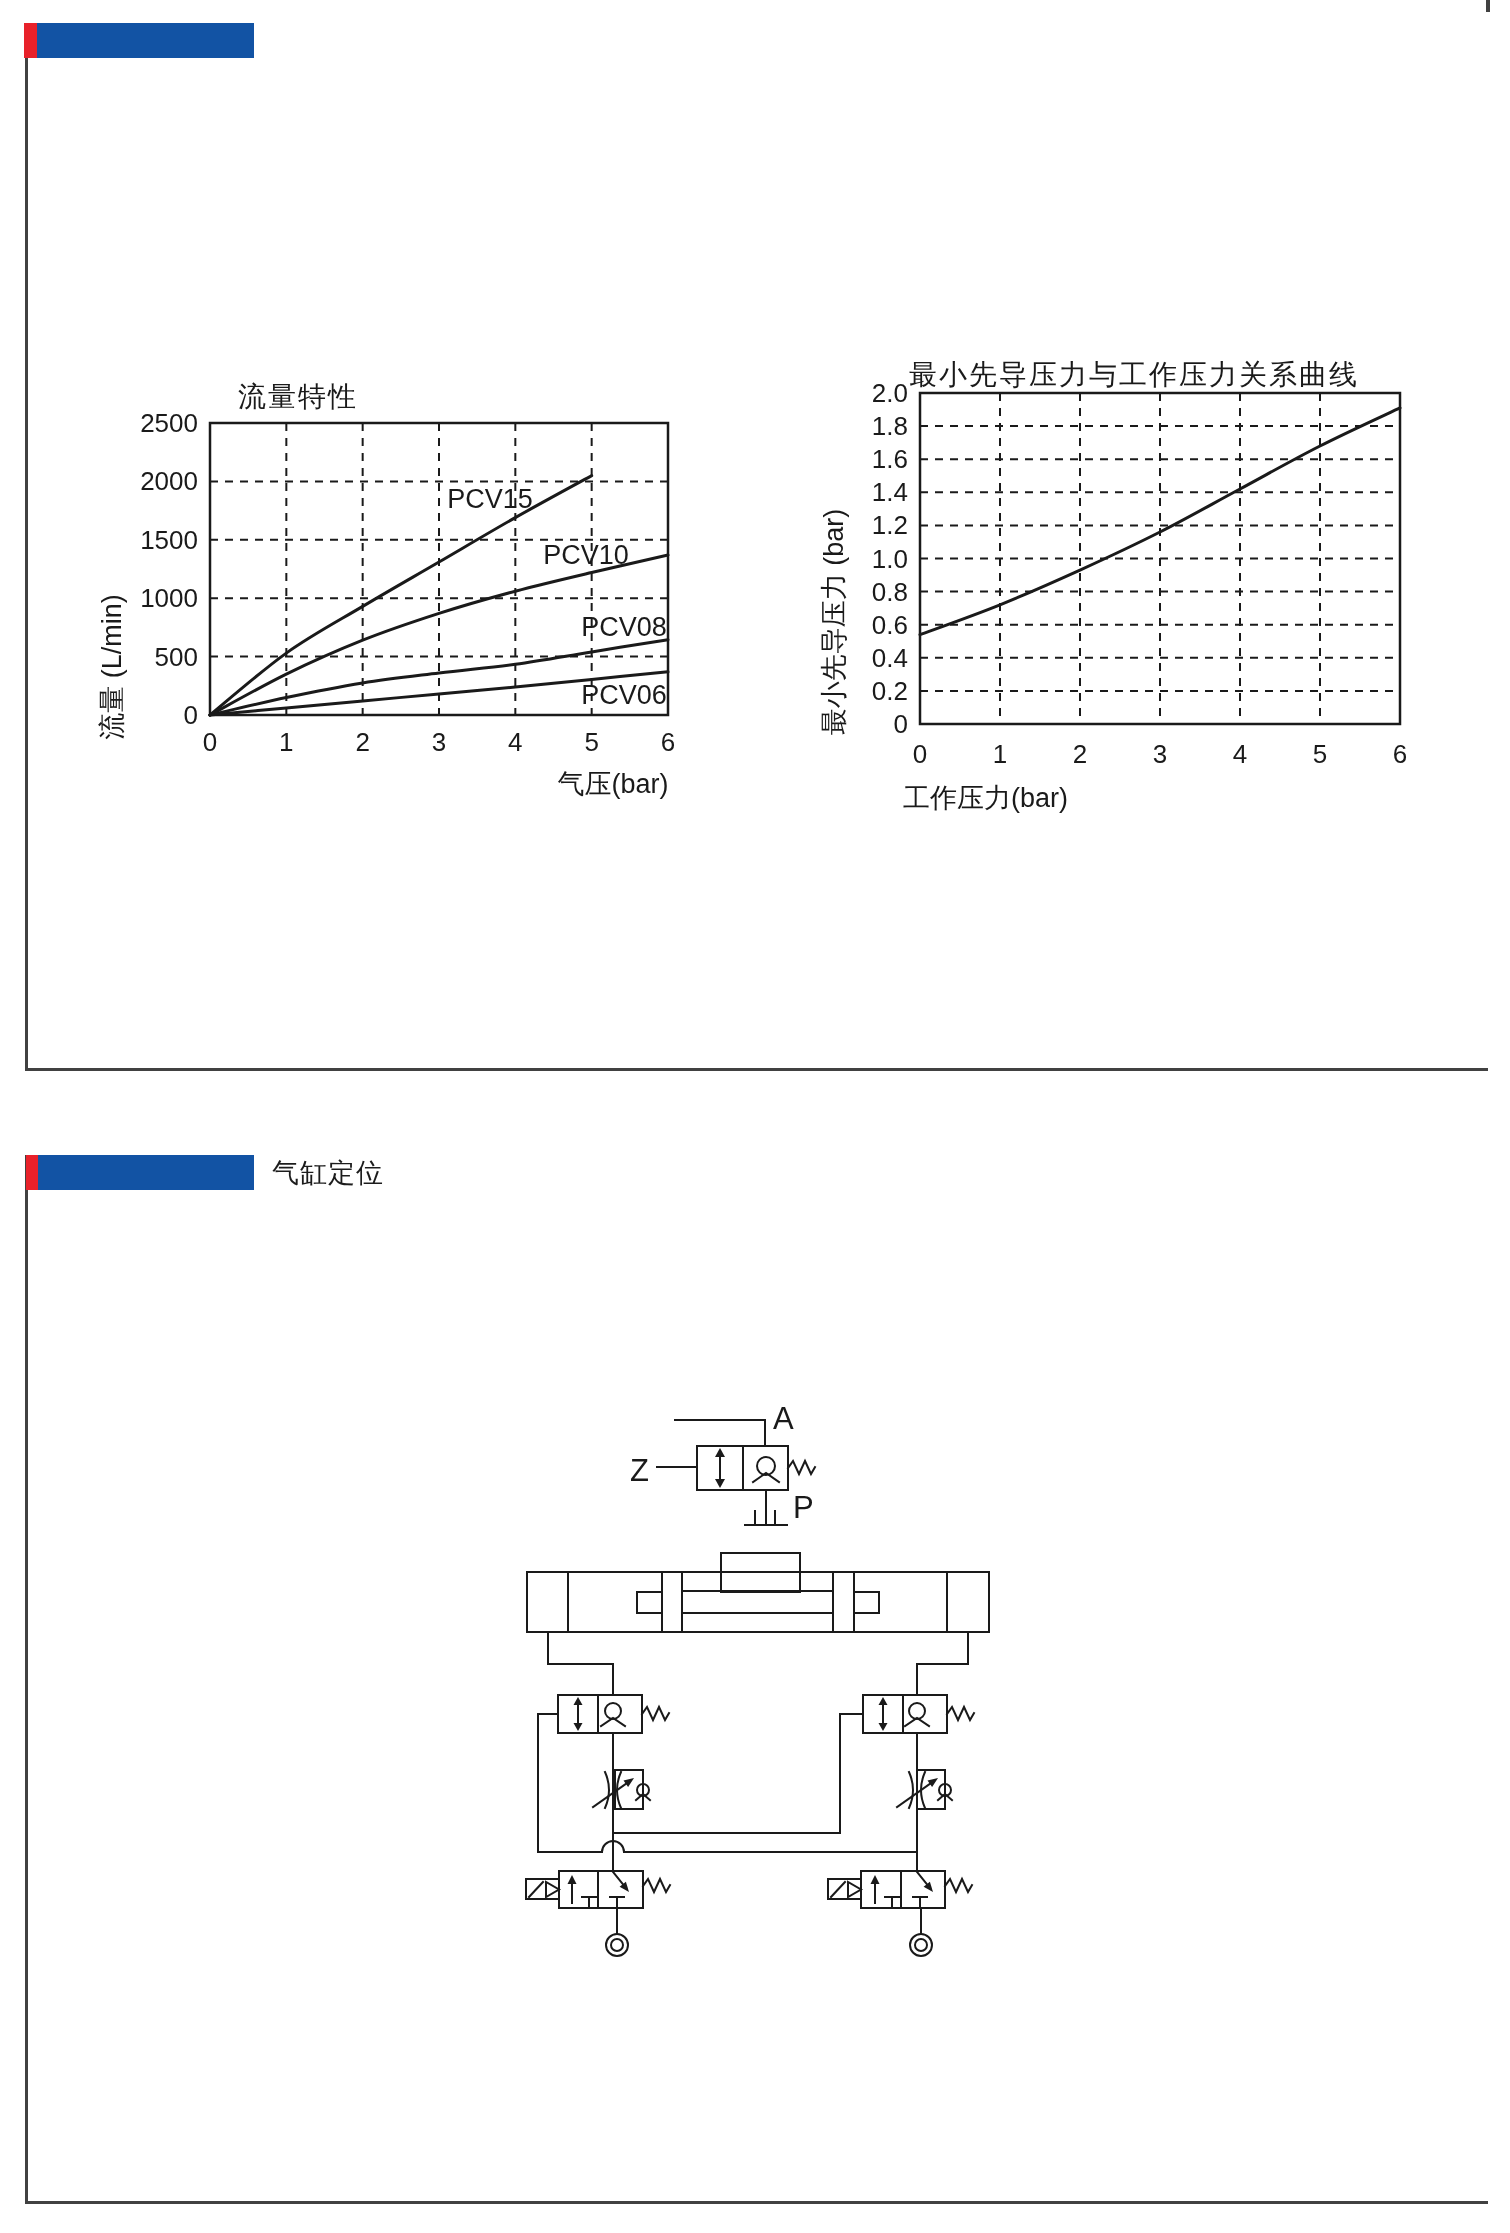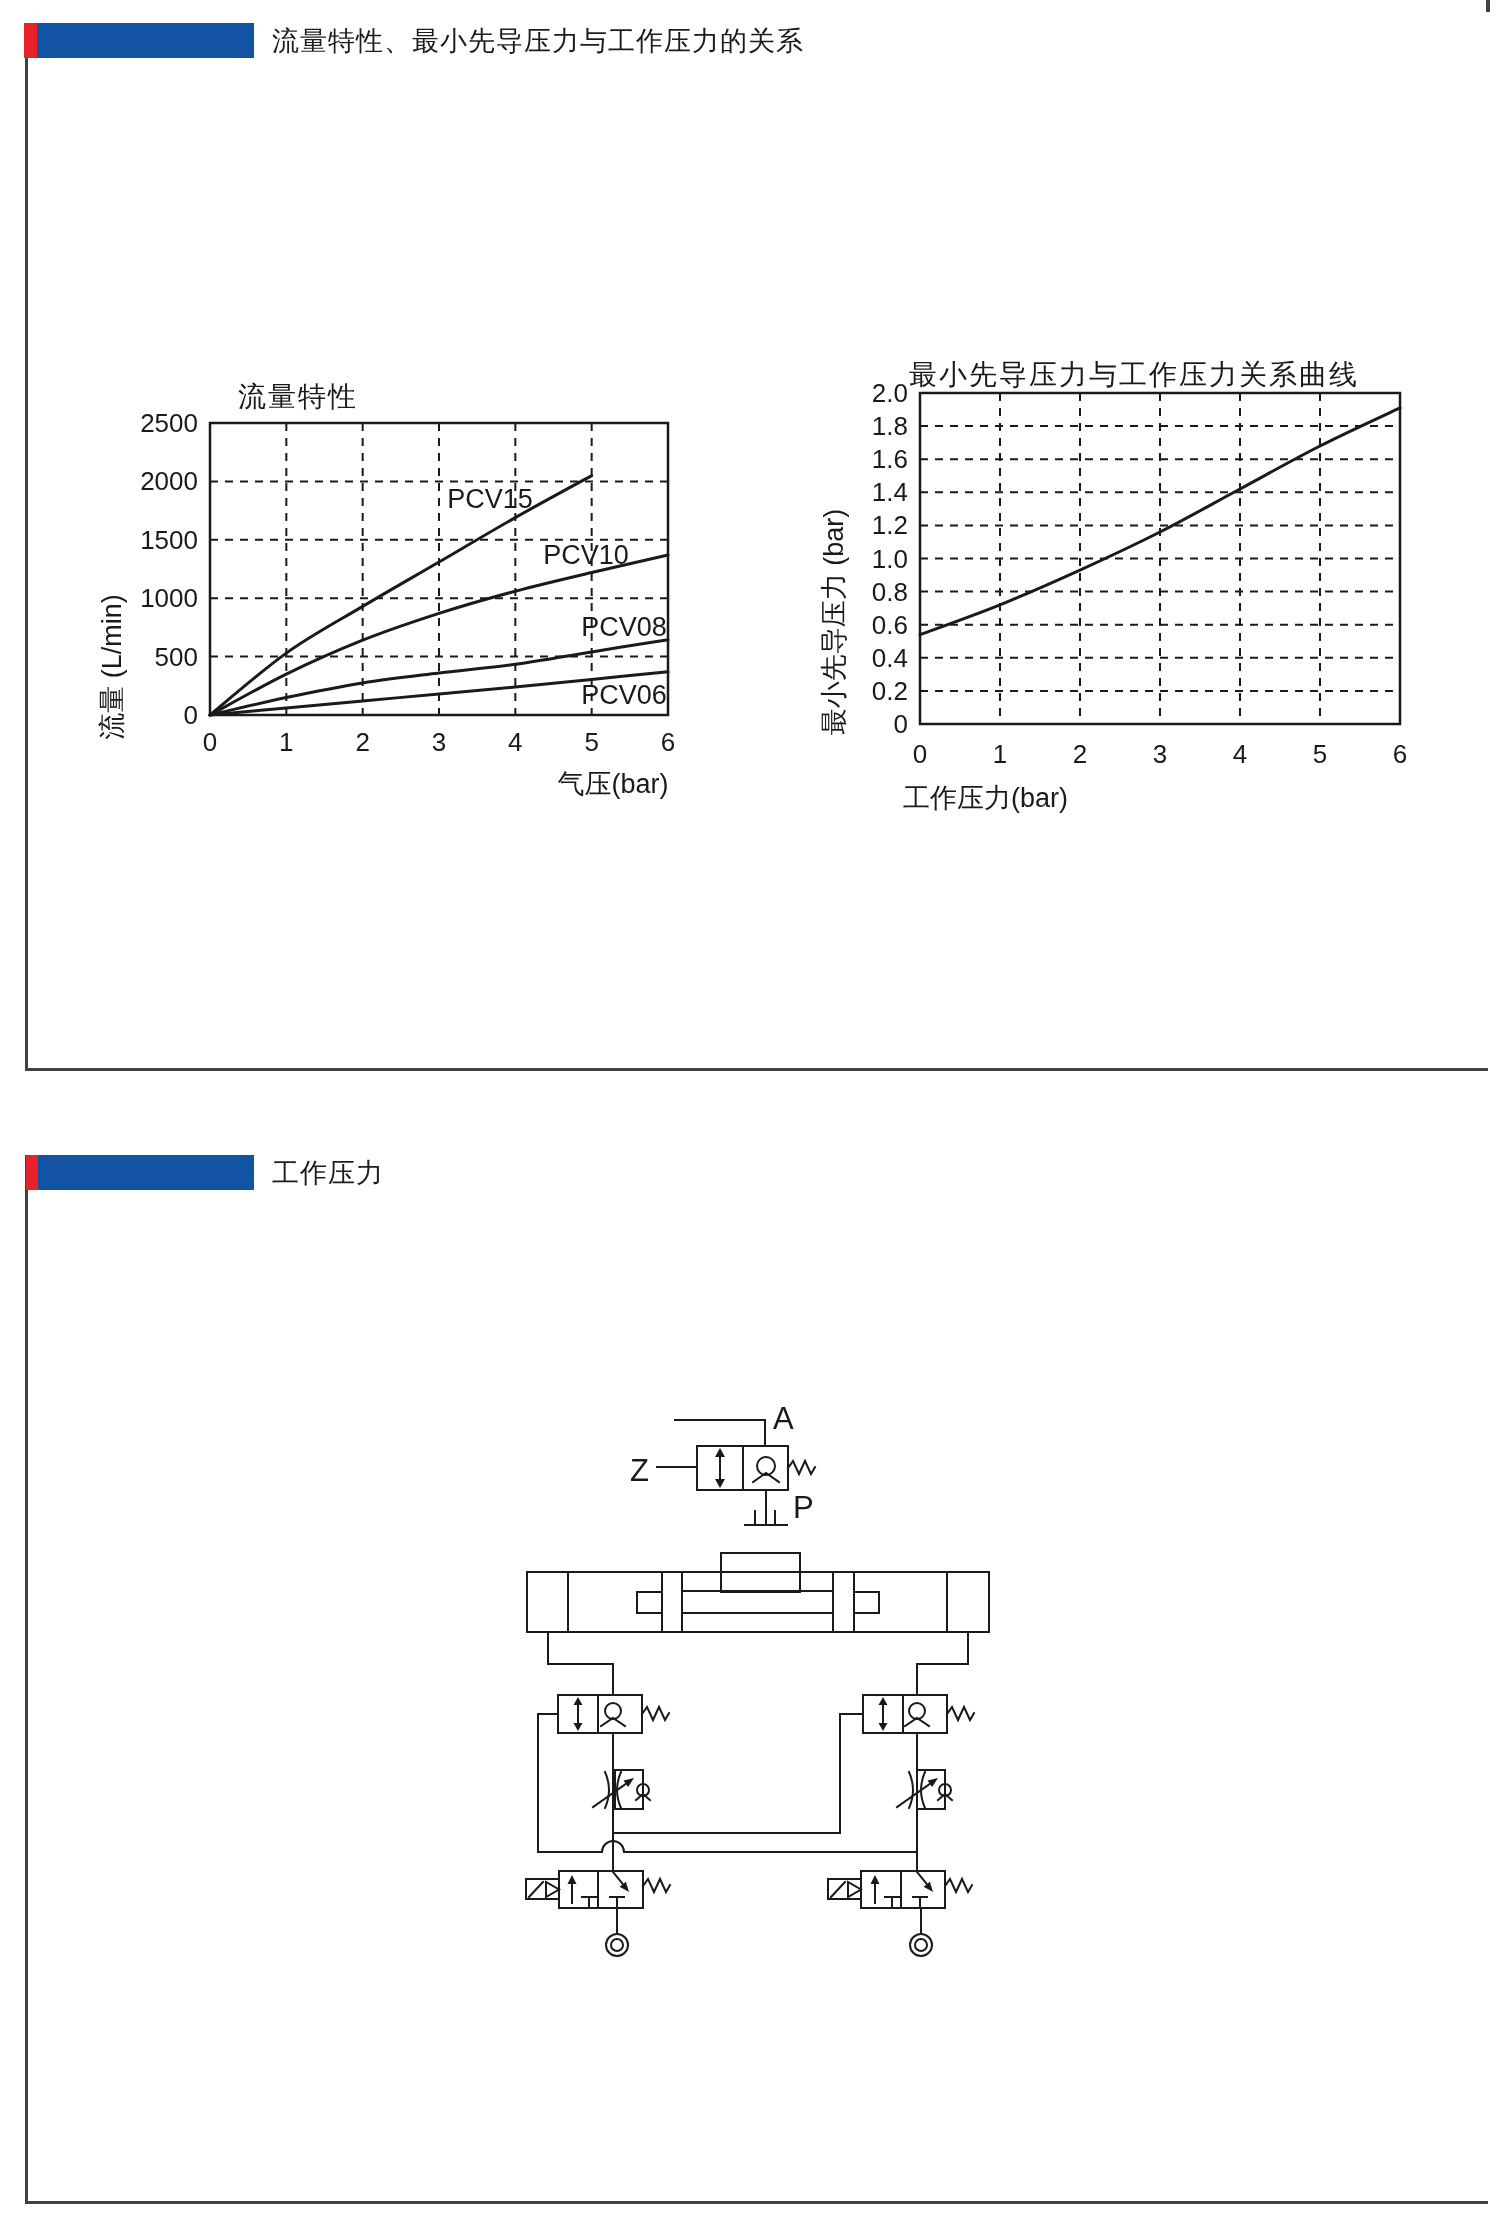--- a/index.html
+++ b/index.html
@@ -17,21 +17,20 @@
 <body>
 
 <div id="page">
 
   <div class="abs border-line" style="left:1486px;top:0;width:4px;height:12px;"></div>
 
   <div class="abs border-line" style="left:25px;top:23px;width:3px;height:1048px;"></div>
   <div class="abs border-line" style="left:25px;top:1068px;width:1463px;height:3px;"></div>
   <div class="abs accent-red" style="left:24px;top:23px;width:13px;height:35px;"></div>
   <div class="abs accent-blue" style="left:37px;top:23px;width:217px;height:35px;"></div>
-  <div class="abs section-title" style="left:272px;top:23px;">流量特性、最小先导压力与工作压力的关系</div>
 
   <svg id="chart-flow" class="abs" style="left:60px;top:360px;" width="660" height="460" viewBox="60 360 660 460">
       <line x1="286.3333333333333" y1="423" x2="286.3333333333333" y2="715" stroke="#1a1a1a" stroke-width="2" stroke-dasharray="8 7"></line>
       <line x1="362.66666666666663" y1="423" x2="362.66666666666663" y2="715" stroke="#1a1a1a" stroke-width="2" stroke-dasharray="8 7"></line>
       <line x1="439" y1="423" x2="439" y2="715" stroke="#1a1a1a" stroke-width="2" stroke-dasharray="8 7"></line>
       <line x1="515.3333333333333" y1="423" x2="515.3333333333333" y2="715" stroke="#1a1a1a" stroke-width="2" stroke-dasharray="8 7"></line>
       <line x1="591.6666666666667" y1="423" x2="591.6666666666667" y2="715" stroke="#1a1a1a" stroke-width="2" stroke-dasharray="8 7"></line>
       <line x1="210" y1="656.6" x2="668" y2="656.6" stroke="#1a1a1a" stroke-width="2" stroke-dasharray="8 7"></line>
       <line x1="210" y1="598.2" x2="668" y2="598.2" stroke="#1a1a1a" stroke-width="2" stroke-dasharray="8 7"></line>
       <line x1="210" y1="539.8" x2="668" y2="539.8" stroke="#1a1a1a" stroke-width="2" stroke-dasharray="8 7"></line>
@@ -100,21 +99,21 @@
       <path d="M920,634.63 C933.3,629.7 973.3,615.6 1000.0,604.8 C1026.7,594.1 1053.3,582.2 1080.0,570.1 C1106.7,557.9 1133.3,545.5 1160.0,532.0 C1186.7,518.5 1213.3,503.3 1240.0,489.0 C1266.7,474.6 1293.3,459.5 1320.0,446.0 C1346.7,432.4 1386.7,414.2 1400.0,407.9" fill="none" stroke="#1a1a1a" stroke-width="3" stroke-linecap="round"></path>
       <text x="1134" y="384" text-anchor="middle" font-size="28" letter-spacing="2">最小先导压力与工作压力关系曲线</text>
       <text x="903" y="807" text-anchor="start" font-size="27">工作压力(bar)</text>
       <text x="843" y="622" text-anchor="middle" font-size="27" transform="rotate(-90 843 622)">最小先导压力 (bar)</text>
     </svg>
 
   <div class="abs border-line" style="left:25px;top:1155px;width:3px;height:1049px;"></div>
   <div class="abs border-line" style="left:25px;top:2201px;width:1463px;height:3px;"></div>
   <div class="abs accent-red" style="left:26px;top:1155px;width:12px;height:35px;"></div>
   <div class="abs accent-blue" style="left:38px;top:1155px;width:216px;height:35px;"></div>
-  <div class="abs section-title" style="left:272px;top:1155px;">工作压力</div>
+  <div class="abs section-title" style="left:272px;top:1155px;">气缸定位</div>
 
   <svg class="abs" style="left:480px;top:1395px;" width="580" height="600" viewBox="480 1395 580 600" fill="none" stroke="#1a1a1a" stroke-width="2" stroke-linecap="square">
 
     <g>
       <path d="M675,1420 H765 V1446"></path>
       <rect x="697" y="1446" width="91" height="44"></rect>
       <path d="M743,1446 V1490"></path>
       <path d="M720,1453 V1483"></path>
       <polygon points="720,1448 715,1457 725,1457" fill="#1a1a1a" stroke="none"></polygon>
       <polygon points="720,1488 715,1479 725,1479" fill="#1a1a1a" stroke="none"></polygon>

